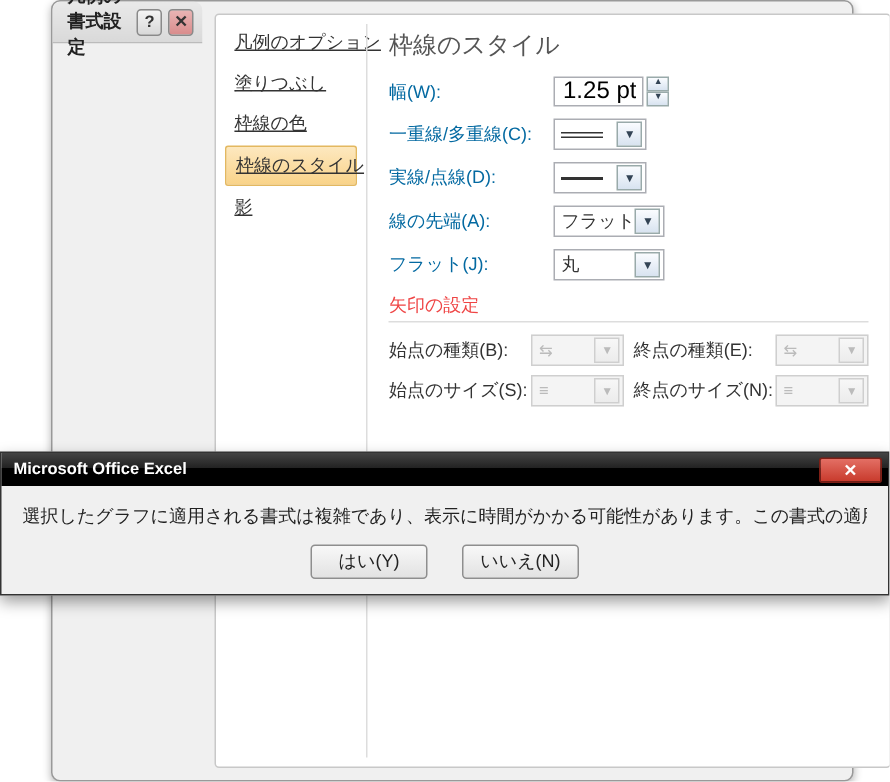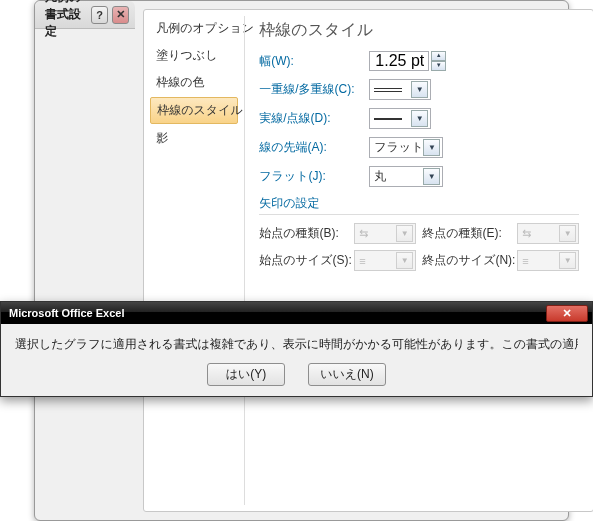--- a/index.html
+++ b/index.html
@@ -29,21 +29,21 @@
     border: 1px solid #8a8a8a; border-radius: 3px;
     display: flex; align-items: center; justify-content: center;
     font-size: 11px; color: #333;
   }
   .tbtn.close { background: linear-gradient(#e8b4b4,#d98c8c); }
   .body {
     flex: 1; margin: 8px; background: #fff; border: 1px solid #c8c8c8;
     border-radius: 3px; display: flex; position: relative;
   }
   .sidebar {
-    width: 100px; padding: 6px 6px; font-size: 12px; color: #333;
+    width: 100px; padding: 6px 6px; font-size: 12px; color: #333; text-decoration: underline;
   }
   .sitem {
     padding: 4px 6px; border-radius: 2px; margin-bottom: 2px; cursor: default;
     white-space: nowrap;
   }
   .sitem.sel {
     background: linear-gradient(#fde8bf,#f9d389);
     border: 1px solid #e3b860;
   }
   .divider { width: 1px; background: #ddd; margin: 6px 0; }
@@ -72,21 +72,21 @@
     background: linear-gradient(#fafcff,#d8e3f0);
     border: 1px solid #9aa; display: flex; align-items: center; justify-content: center;
     font-size: 8px; color: #345;
   }
   .combo.dim { border-color: #cfcfcf; background: #f4f4f4; }
   .combo.dim .dropbtn { border-color: #cfcfcf; color: #bbb; background: linear-gradient(#f7f7f7,#ececec); }
   .swatch-line { width: 28px; height: 1px; border-top: 2px solid #333; }
   .swatch-dash { display:flex; flex-direction:column; gap:2px; }
   .swatch-dash div { width:28px; height:1px; border-top:1px solid #333; }
   .legend-sub {
-    font-size: 12px; color: #0369a1; margin: 6px 0 8px 0;
+    font-size: 12px; color: #ef4444; margin: 6px 0 8px 0;
     border-bottom: 1px solid #ddd; padding-bottom: 2px;
   }
   .grid2 { display:flex; gap: 6px; margin-bottom: 6px;}
   .grid2 .cell { display:flex; align-items:center; }
   .grid2 .cell .lbl { width: 95px; }
   .arrowswatch { display:flex; gap:2px; color:#bbb; font-size:11px; }
   .footer {
     height: 38px; display:flex; align-items:center; justify-content:flex-end;
     padding: 0 10px; gap: 6px;
   }

